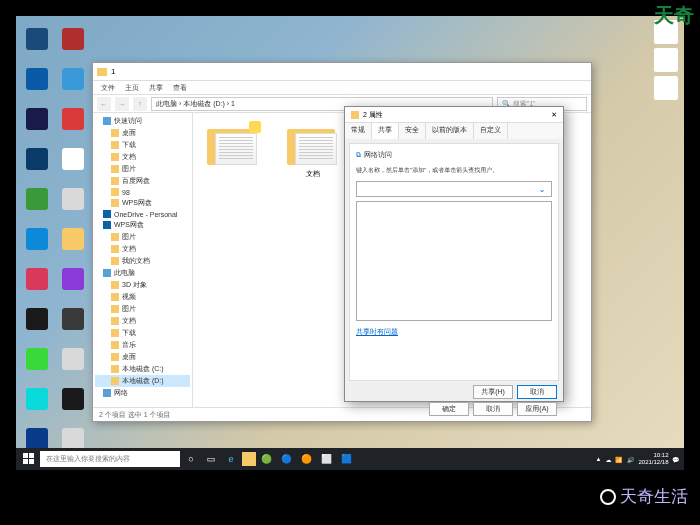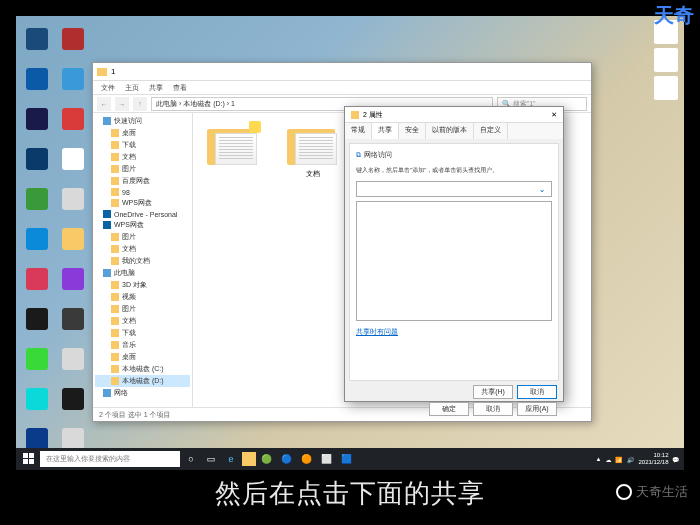--- a/index.html
+++ b/index.html
@@ -47,23 +47,23 @@
 .sharelink{font-size:7px;color:#0066cc;text-decoration:underline}
 .prop-footer{display:flex;justify-content:flex-end;gap:4px;padding:0 6px 4px}
 .btn{min-width:40px;height:14px;background:#fdfdfd;border:1px solid #aaa;font-size:7px;display:flex;align-items:center;justify-content:center;color:#333}
 .btn.primary{border:1px solid #0078d7}
 .taskbar{position:absolute;left:0;right:0;bottom:0;height:22px;background:#1f2328;display:flex;align-items:center;padding:0 4px;gap:2px;font-size:7px;color:#fff}
 .tb-start{width:18px;height:18px;display:flex;align-items:center;justify-content:center}
 .tb-search{width:140px;height:16px;background:#fff;color:#777;display:flex;align-items:center;padding:0 6px;font-size:7px}
 .tb-icon{width:18px;height:18px;display:flex;align-items:center;justify-content:center;font-size:9px}
 .tb-right{margin-left:auto;display:flex;align-items:center;gap:4px;font-size:6px}
 .tb-time{text-align:right;line-height:1.1}
-.watermark-tr{position:absolute;right:6px;top:2px;color:#3b82f6;font-size:20px;font-weight:bold}
+.watermark-tr{position:absolute;right:6px;top:2px;color:#15803d;font-size:20px;font-weight:bold}
 .caption{position:absolute;left:0;right:0;bottom:14px;text-align:center;color:#e8e8e8;font-size:26px;font-weight:500;text-shadow:0 0 6px rgba(0,0,0,.9);letter-spacing:1px}
-.watermark-br{position:absolute;right:12px;bottom:24px;color:#737373;font-size:13px;display:flex;align-items:center;gap:4px}
+.watermark-br{position:absolute;right:12px;bottom:17px;color:#c4b5fd;font-size:17px;display:flex;align-items:center;gap:4px}
 .watermark-br::before{content:"";width:12px;height:12px;border:2px solid #fff;border-radius:50%}
 </style>
 </head>
 <body>
 
 <div class="frame">
   <div class="screen">
 
     <div class="desktop-icons">
     <div class="dicon">
@@ -363,15 +363,14 @@
           <div>10:12</div>
           <div>2021/12/18</div>
         </div>
         <span>💬</span>
       </div>
     </div>
 
   </div>
 
   <div class="watermark-tr">天奇</div>
-  <div class="caption">然后在点击下面的共享</div>
   <div class="watermark-br">天奇生活</div>
 </div>
 
 </body></html>

